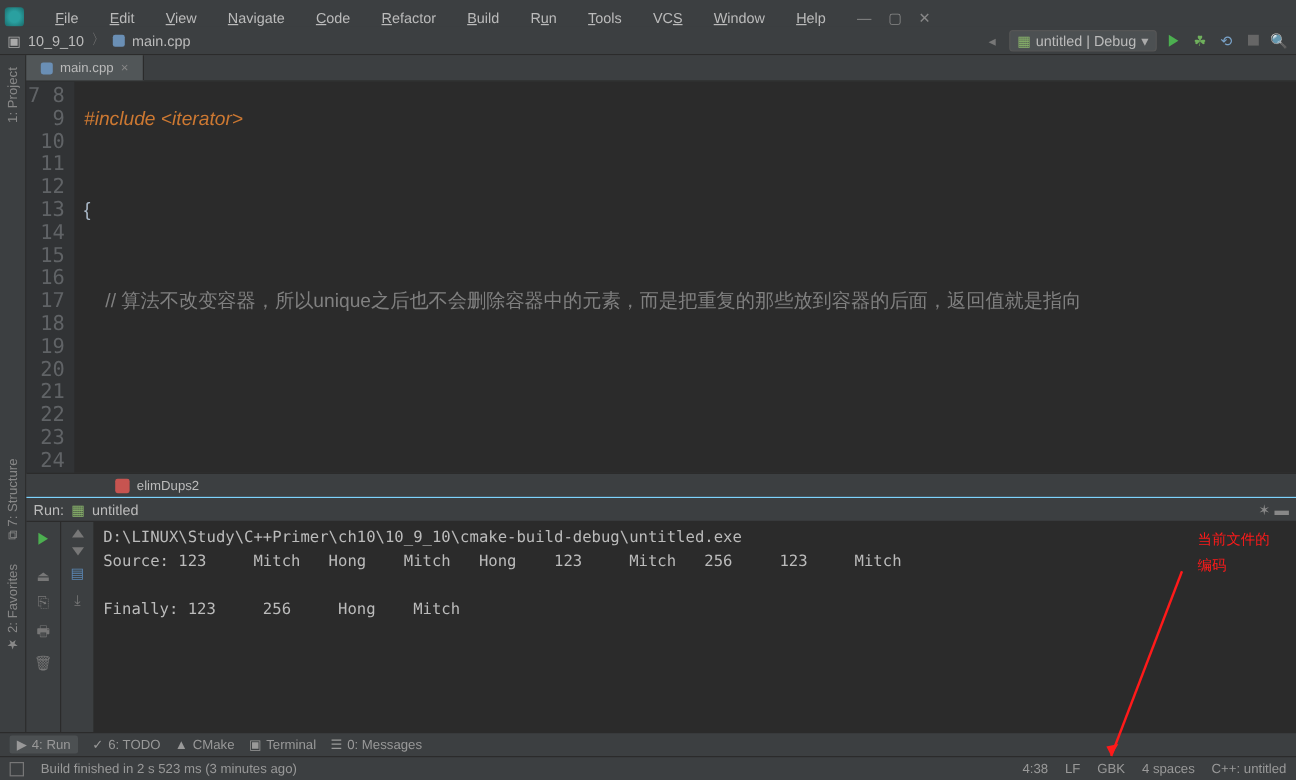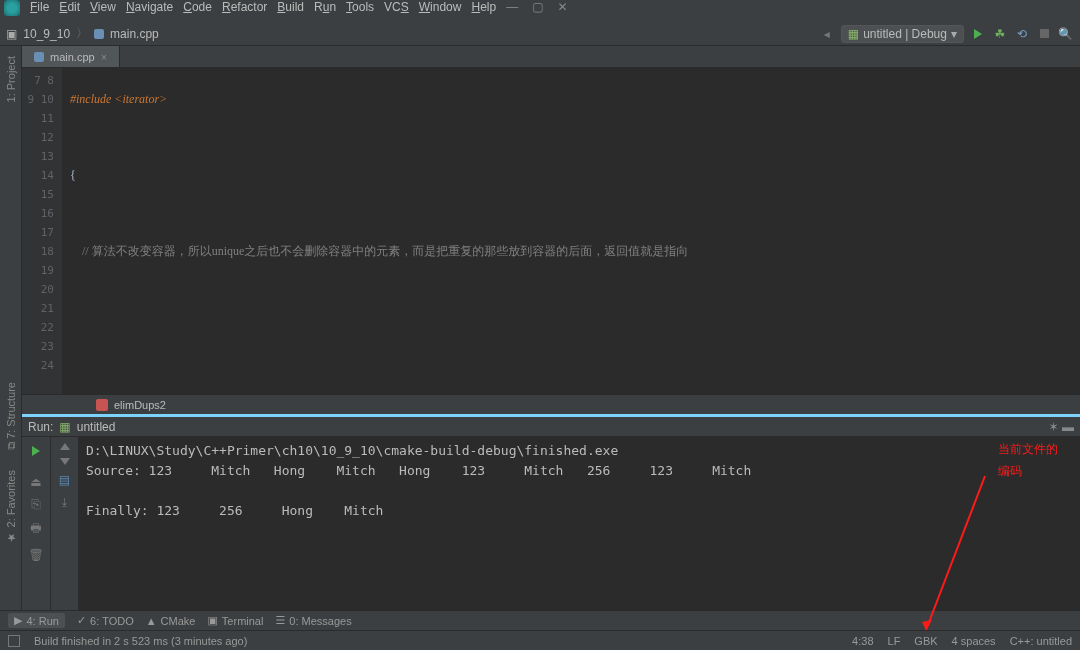--- a/index.html
+++ b/index.html
@@ -1,20 +1,20 @@
 <!DOCTYPE html>
 <html><head>
 <meta charset="utf-8">
 <style>
   * { margin: 0; padding: 0; box-sizing: border-box; }
   html, body { width: 1080px; height: 650px; overflow: hidden; font-family: "Segoe UI", "Microsoft YaHei", sans-serif; font-size: 12px; background: #3c3f41; color: #bbb; }
   .root { display: flex; flex-direction: column; width: 100%; height: 100%; }
 
   
-  .menubar { display: flex; align-items: flex-start; height: 22px; background: #3c3f41; padding: 0 4px; gap: 10px; }
+  .menubar { display: flex; align-items: flex-end; height: 22px; background: #3c3f41; padding: 0 4px; gap: 26px; }
   .menubar .logo { width: 16px; height: 16px; background: radial-gradient(circle, #2aa0a0 40%, #1a6868 100%); border-radius: 3px; }
   .menubar .menu-item { color: #bbb; cursor: default; }
   .menubar .menu-item u { text-decoration: underline; }
   .menubar .title { margin-left: 12px; color: #777; flex: 1; font-size: 11px; }
   .win-btns { display: flex; gap: 14px; padding-right: 6px; color: #888; }
 
   
   .navbar { display: flex; align-items: center; height: 24px; background: #3c3f41; border-bottom: 1px solid #2b2b2b; padding: 0 6px; gap: 6px; }
   .navbar .folder-ico { color: #aaa; }
   .navbar .crumb { color: #bbb; }
@@ -32,35 +32,35 @@
 
   .center { flex:1; display:flex; flex-direction:column; min-width:0; }
 
   
   .ed-tabs { height: 22px; background:#3c3f41; display:flex; border-bottom:1px solid #2b2b2b;}
   .ed-tab { background:#515658; padding:2px 12px; display:flex; align-items:center; gap:6px; border-right:1px solid #2b2b2b; font-size:11px;}
   .cpp-ico { width:10px;height:10px;background:#6a8fb5;border-radius:2px;}
 
   
   .editor { flex:1; display:flex; background:#2b2b2b; min-height:0; position:relative;}
-  .gutter { width:40px; background:#313335; text-align:right; padding:3px 8px 3px 0; color:#606366; font-family:Consolas,monospace; font-size:11px; line-height:19px;}
-  .code { flex:1; padding:3px 16px 3px 8px; font-family:Liberation Serif, serif; font-size:12px; line-height:19px; color:#a9b7c6; white-space:pre; overflow:hidden;}
+  .gutter { width:40px; background:#313335; text-align:right; padding:3px 8px 3px 0; color:#606366; font-family:Consolas,monospace; font-size:17px; line-height:19px;}
+  .code { flex:1; padding:3px 16px 3px 8px; font-family:Liberation Sans, sans-serif; font-size:16px; line-height:19px; color:#a9b7c6; white-space:pre; overflow:hidden;}
   .code .line { height:19px; }
   .kw { color:#cc7832; }
   .pp { color:#cc7832; font-style:italic;}
   .cm { color:#808080; }
   .cm2 { color:#629755; font-style:italic; }
   .fn { color:#ffc66d; }
   .br { color:#a9b7c6; }
 
   .breadcrumb-bar { height:20px; background:#3c3f41; border-top:1px solid #2b2b2b; display:flex; align-items:center; padding-left:74px; gap:6px; font-size:11px;}
   .f-ico { width:12px;height:12px;background:#c75450;border-radius:2px;}
 
   
-  .run-panel { height:196px; display:flex; flex-direction:column; background:#2b2b2b; border-top:3px solid #7dd3fc;}
+  .run-panel { height:196px; display:flex; flex-direction:column; background:#2b2b2b; border-top:1px solid #7dd3fc;}
   .run-header { height:20px; background:#3c3f41; display:flex; align-items:center; padding:0 6px; gap:6px; border-bottom:1px solid #2b2b2b;}
   .run-body { flex:1; display:flex; }
   .run-tools { width:28px; background:#3c3f41; display:flex; flex-direction:column; align-items:center; gap:8px; padding-top:6px;}
   .run-tools2 { width:28px; background:#3c3f41; display:flex; flex-direction:column; align-items:center; gap:8px; padding-top:6px; border-left:1px solid #2b2b2b;}
   .run-console { flex:1; background:#2b2b2b; color:#bbb; font-family:Consolas,monospace; font-size:13px; line-height:20px; padding:4px 8px; white-space:pre;}
   .arrow-up{width:0;height:0;border-bottom:7px solid #777;border-left:5px solid transparent;border-right:5px solid transparent;}
   .arrow-down{width:0;height:0;border-top:7px solid #777;border-left:5px solid transparent;border-right:5px solid transparent;}
 
   
   .bottombar { height:20px; background:#3c3f41; display:flex; align-items:center; gap:12px; padding:0 8px; border-top:1px solid #2b2b2b; font-size:11px;}
@@ -204,21 +204,21 @@
             <span style="color:#777">⎘</span>
             <span style="color:#777">🖶</span>
             <span style="color:#777">🗑</span>
           </div>
           <div class="run-tools2">
             <span class="arrow-up"></span>
             <span class="arrow-down"></span>
             <span style="color:#5b87b5">▤</span>
             <span style="color:#777">⤓</span>
           </div>
-          <div class="run-console"><span>D:\LINUX\Study\C++Primer\ch10\10_9_10\cmake-build-debug\finished.exe</span>
+          <div class="run-console"><span>D:\LINUX\Study\C++Primer\ch10\10_9_10\cmake-build-debug\untitled.exe</span>
 <span>Source: 123     Mitch   Hong    Mitch   Hong    123     Mitch   256     123     Mitch</span>
 <span></span>
 <span>Finally: 123     256     Hong    Mitch</span></div>
         </div>
       </div>
     </div>
   </div>
 
   <div class="bottombar">
     <span class="bbitem active">▶ <span>4: Run</span></span>

